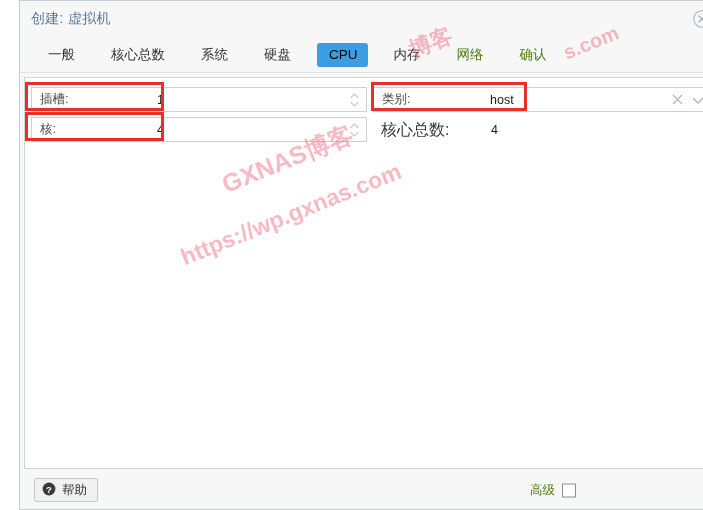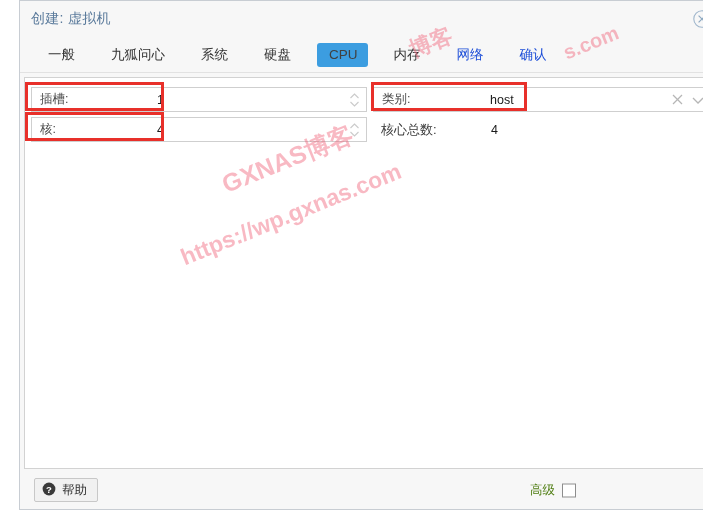--- a/index.html
+++ b/index.html
@@ -53,26 +53,26 @@
     color: #333333;
     padding: 4px 10px;
     margin-right: 16px;
     border-radius: 3px;
     cursor: pointer;
     white-space: nowrap;
     line-height: 16px;
   }
   .tab.active {
     background: #3c9de0;
-    color: #404040;
+    color: #000000;
     font-weight: normal;
     padding-left: 12px;
   }
   .tab.disabled {
-    color: #1d4ed8;
+    color: #4d7c0f;
     cursor: default;
   }
 
   
   #content {
     position: absolute; left: 4px; top: 76px;
     width: 693px; height: 392px;
     background: #ffffff;
     border: 1px solid #d2d2d2;
     overflow: hidden;
@@ -123,21 +123,21 @@
   }
   .sel-icons > span { cursor: pointer; display: block; }
 
   .static-row {
     position: absolute;
     display: flex;
     align-items: center;
     height: 22px;
   }
   .static-row .lbl {
-    font-size: 13px;
+    font-size: 16px;
     color: #3a3a3a;
     white-space: nowrap;
   }
   .static-row .val {
     font-size: 12.5px;
     color: #1a1a1a;
   }
 
   
   .redbox {
@@ -219,21 +219,21 @@
       <svg width="20" height="20" viewBox="0 0 20 20">
         <circle cx="10" cy="10" r="8.2" fill="none" stroke="#9fb6cc" stroke-width="1.1"></circle>
         <line x1="6.6" y1="6.6" x2="13.4" y2="13.4" stroke="#8ba7c0" stroke-width="1.2"></line>
         <line x1="13.4" y1="6.6" x2="6.6" y2="13.4" stroke="#8ba7c0" stroke-width="1.2"></line>
       </svg>
     </div>
   </div>
 
   <div id="tabbar">
     <div class="tab">一般</div>
-    <div class="tab">九狐问心</div>
+    <div class="tab">核心总数</div>
     <div class="tab">系统</div>
     <div class="tab">硬盘</div>
     <div class="tab active">CPU</div>
     <div class="tab">内存</div>
     <div class="tab disabled">网络</div>
     <div class="tab disabled">确认</div>
   </div>
 
   <div id="content">
 

